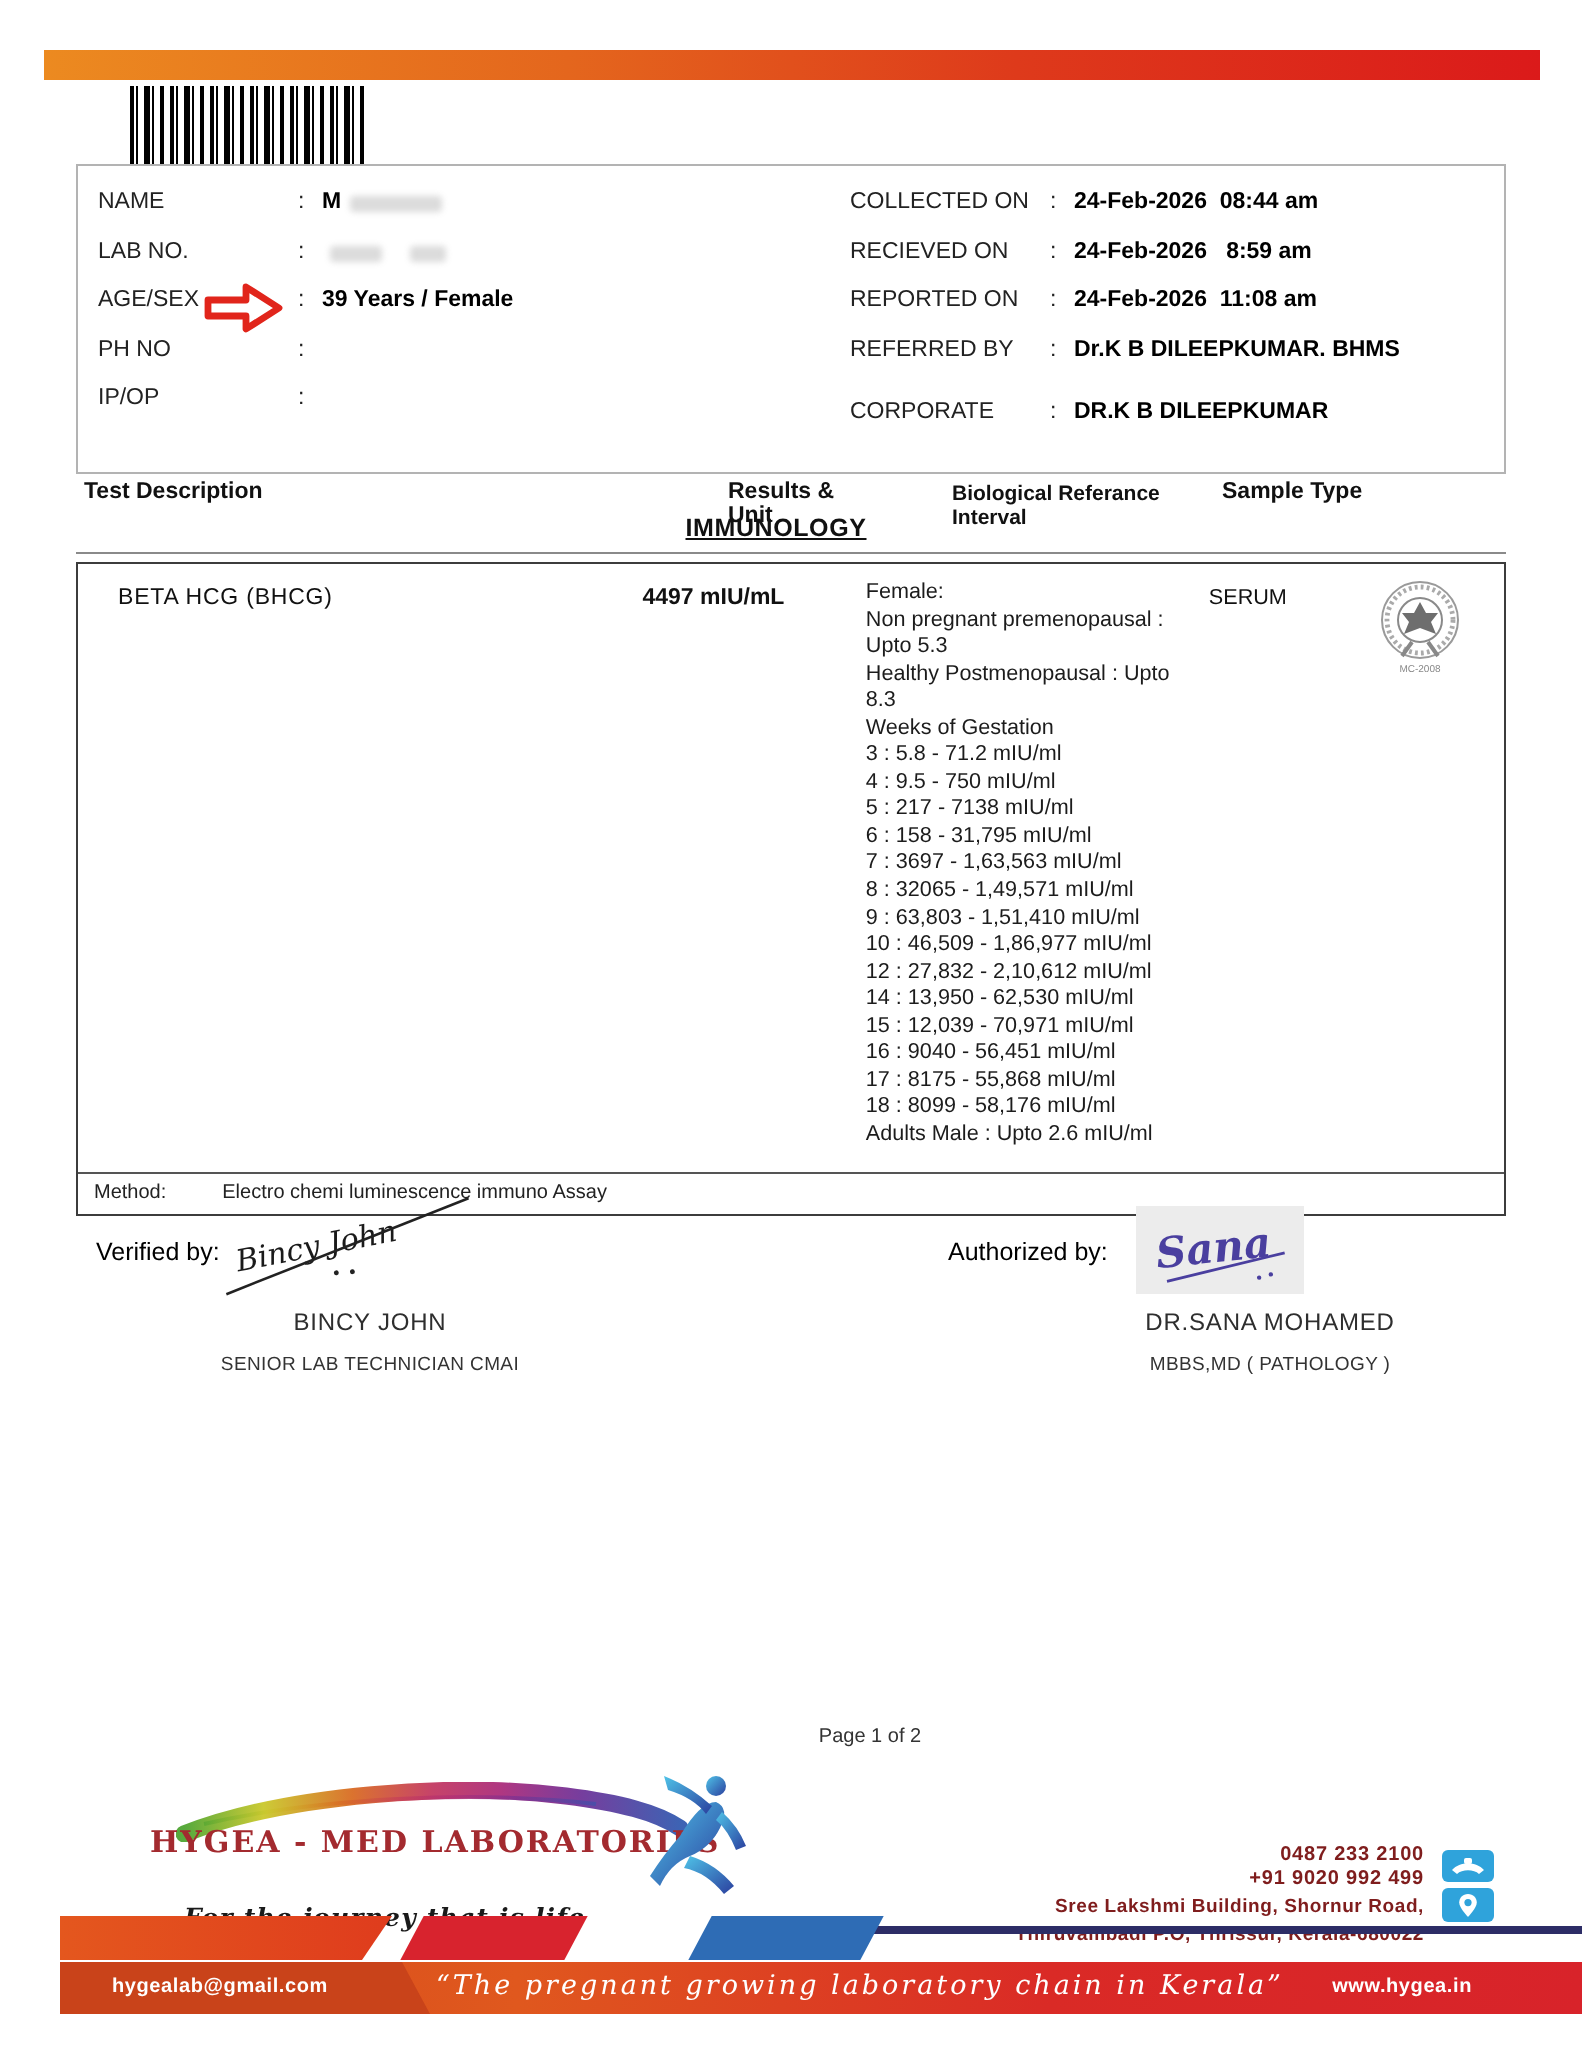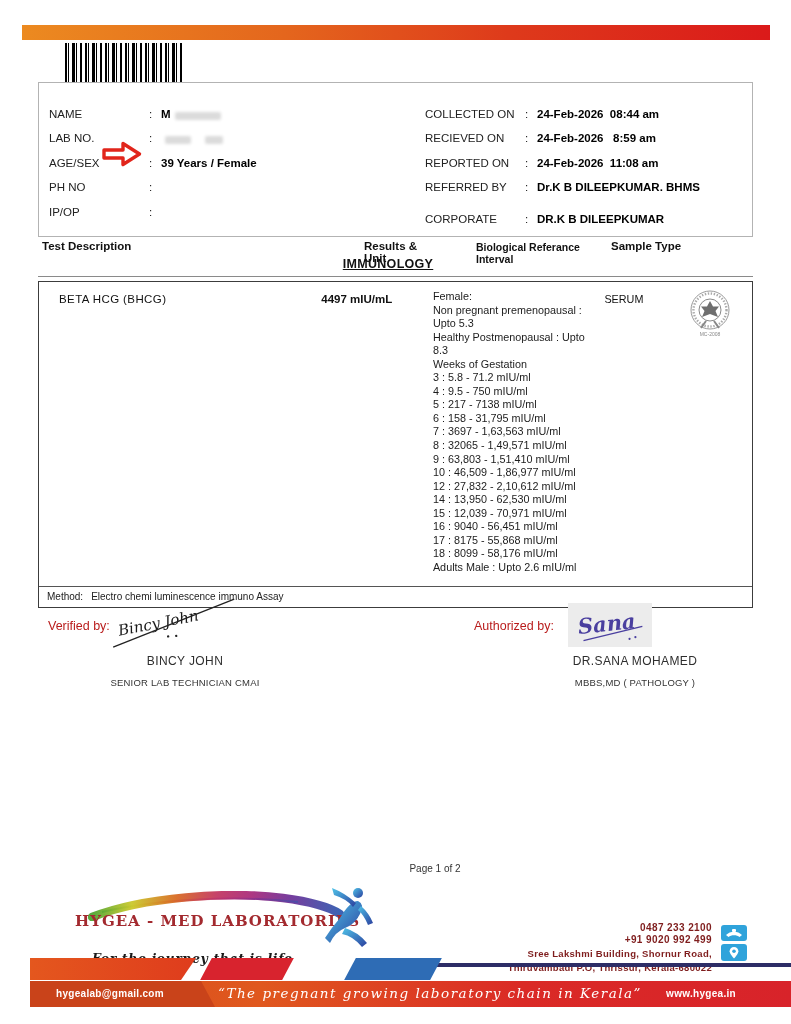--- a/index.html
+++ b/index.html
@@ -11,21 +11,21 @@
           background:linear-gradient(90deg,#EC8A20 0%,#E4661D 35%,#DE3A1B 65%,#DB1A1A 100%);}
   .barcode{position:absolute;left:65px;top:43px;width:118px;height:40px;
            background:repeating-linear-gradient(90deg,#000 0 2px,#fff 2px 3px,#000 3px 4px,#fff 4px 7px,#000 7px 10px,#fff 10px 11px,#000 11px 12px,#fff 12px 15px,#000 15px 17px,#fff 17px 20px);}
 
   
   .patient-box{position:absolute;left:38px;top:82px;width:715px;height:155px;
                border:1px solid #b3b3b3;box-sizing:border-box;}
   .p-col{position:absolute;top:12px;font-size:11.5px;}
   .p-col.left{left:10px;}
   .p-col.right{left:386px;}
-  .p-row{height:24.5px;display:flex;align-items:flex-end;}
+  .p-row{height:24.5px;display:flex;align-items:flex-start;}
   .p-row.gap{margin-top:7px;}
   .p-label{display:inline-block;color:#222;}
   .left .p-label{width:100px;}
   .right .p-label{width:100px;}
   .p-colon{display:inline-block;width:12px;color:#222;}
   .p-value{font-weight:bold;color:#000;white-space:pre;}
   .smudge{display:inline-block;background:#8a8a8a;opacity:.3;filter:blur(1.6px);
           height:8px;border-radius:2px;margin-left:4px;margin-top:3px;}
   .w46{width:46px}.w26{width:26px}.w18{width:18px;margin-left:14px;}
   .arrow-wrap{position:absolute;left:62px;top:57px;width:42px;height:28px;}
@@ -45,24 +45,24 @@
   .results-box{position:absolute;left:38px;top:281px;width:715px;height:327px;
                border:1px solid #3c3c3c;box-sizing:border-box;display:flex;flex-direction:column;}
   .r-main{flex:1;display:flex;}
   .r-test{width:283px;box-sizing:border-box;padding:11px 0 0 20px;font-size:11.5px;letter-spacing:.4px;}
   .r-result{width:112px;box-sizing:border-box;padding-top:11px;font-size:11.5px;font-weight:bold;}
   .r-ref{width:172px;box-sizing:border-box;padding-top:8px;font-size:10.8px;color:#1c1c1c;}
   .r-ref div{line-height:13.55px;}
   .r-sample{width:78px;box-sizing:border-box;padding-top:11px;font-size:10.8px;}
   .r-seal{width:70px;box-sizing:border-box;padding-top:6px;}
   .method-row{border-top:1px solid #555;padding:4px 8px 5px 8px;font-size:10px;color:#222;display:flex;}
-  .method-row .m-val{margin-left:8px;}
-
-  
-  .sig-label{position:absolute;font-size:12.5px;color:#b91c1c;}
+  .method-row .m-val{margin-left:28px;}
+
+  
+  .sig-label{position:absolute;font-size:12.5px;color:#000000;}
   .v-label{left:48px;top:619px;}
   .a-label{left:474px;top:619px;}
   .bincy-sign{position:absolute;left:108px;top:598px;}
   .sana-sign{position:absolute;left:568px;top:603px;width:84px;height:44px;background:#ececec;}
   .sig-block{position:absolute;text-align:center;}
   .sig-block .nm{font-size:12px;color:#2e2e2e;letter-spacing:.4px;}
   .sig-block .tt{font-size:9.5px;color:#333;margin-top:9px;letter-spacing:.2px;}
   .sb-left{left:85px;top:654px;width:200px;}
   .sb-right{left:530px;top:654px;width:210px;}
 

